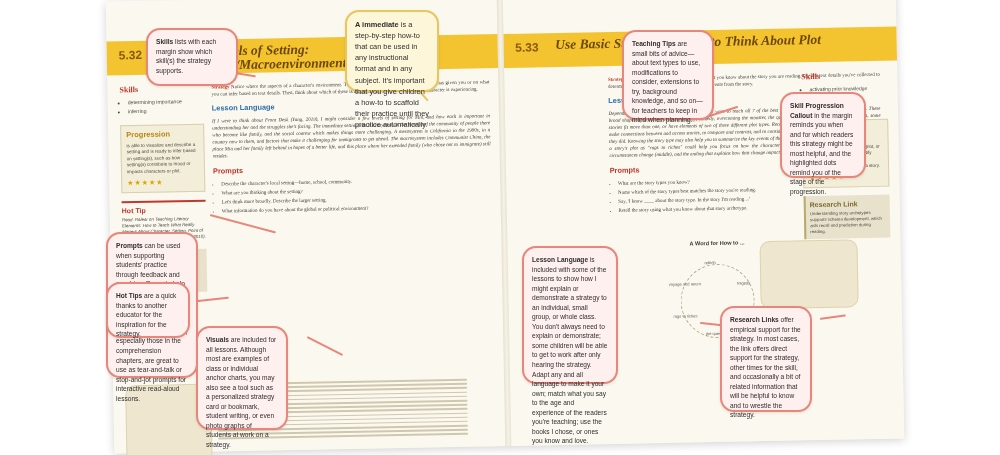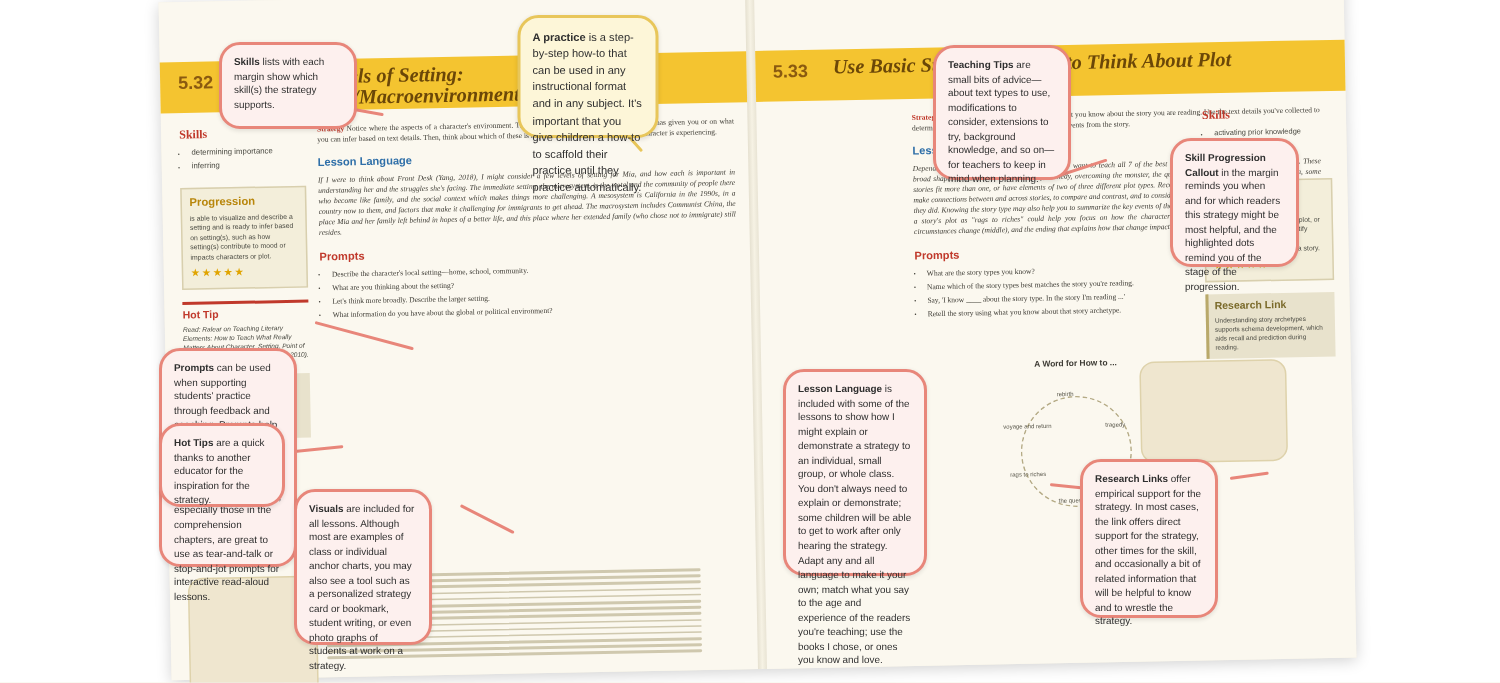--- a/index.html
+++ b/index.html
@@ -285,21 +285,21 @@
 <div class="conn" style="left:700px;top:118px;width:40px;transform:rotate(-18deg);"></div>
 <div class="conn" style="left:782px;top:164px;width:22px;transform:rotate(12deg);"></div>
 <div class="conn" style="left:700px;top:322px;width:28px;transform:rotate(6deg);"></div>
 <div class="conn" style="left:820px;top:318px;width:26px;transform:rotate(-8deg);"></div>
 
 <div class="callout" style="left:146px;top:28px;width:92px;height:58px;">
   <b>Skills</b><span> lists with each margin show which skill(s) the strategy supports.</span>
 </div>
 
 <div class="callout yellow lg" style="left:345px;top:10px;width:94px;height:82px;">
-  <b>A practice</b><span> is a step-by-step how-to that can be used in any instructional format and in any subject. It's important that you give children a how-to to scaffold their practice until they practice automatically.</span>
+  <b>A immediate</b><span> is a step-by-step how-to that can be used in any instructional format and in any subject. It's important that you give children a how-to to scaffold their practice until they practice automatically.</span>
 </div>
 
 <div class="callout" style="left:622px;top:30px;width:92px;height:90px;">
   <b>Teaching Tips</b><span> are small bits of advice—about text types to use, modifications to consider, extensions to try, background knowledge, and so on—for teachers to keep in mind when planning.</span>
 </div>
 
 <div class="callout" style="left:780px;top:92px;width:86px;height:86px;">
   <b>Skill Progression Callout</b><span> in the margin reminds you when and for which readers this strategy might be most helpful, and the highlighted dots remind you of the stage of the progression.</span>
 </div>
 

